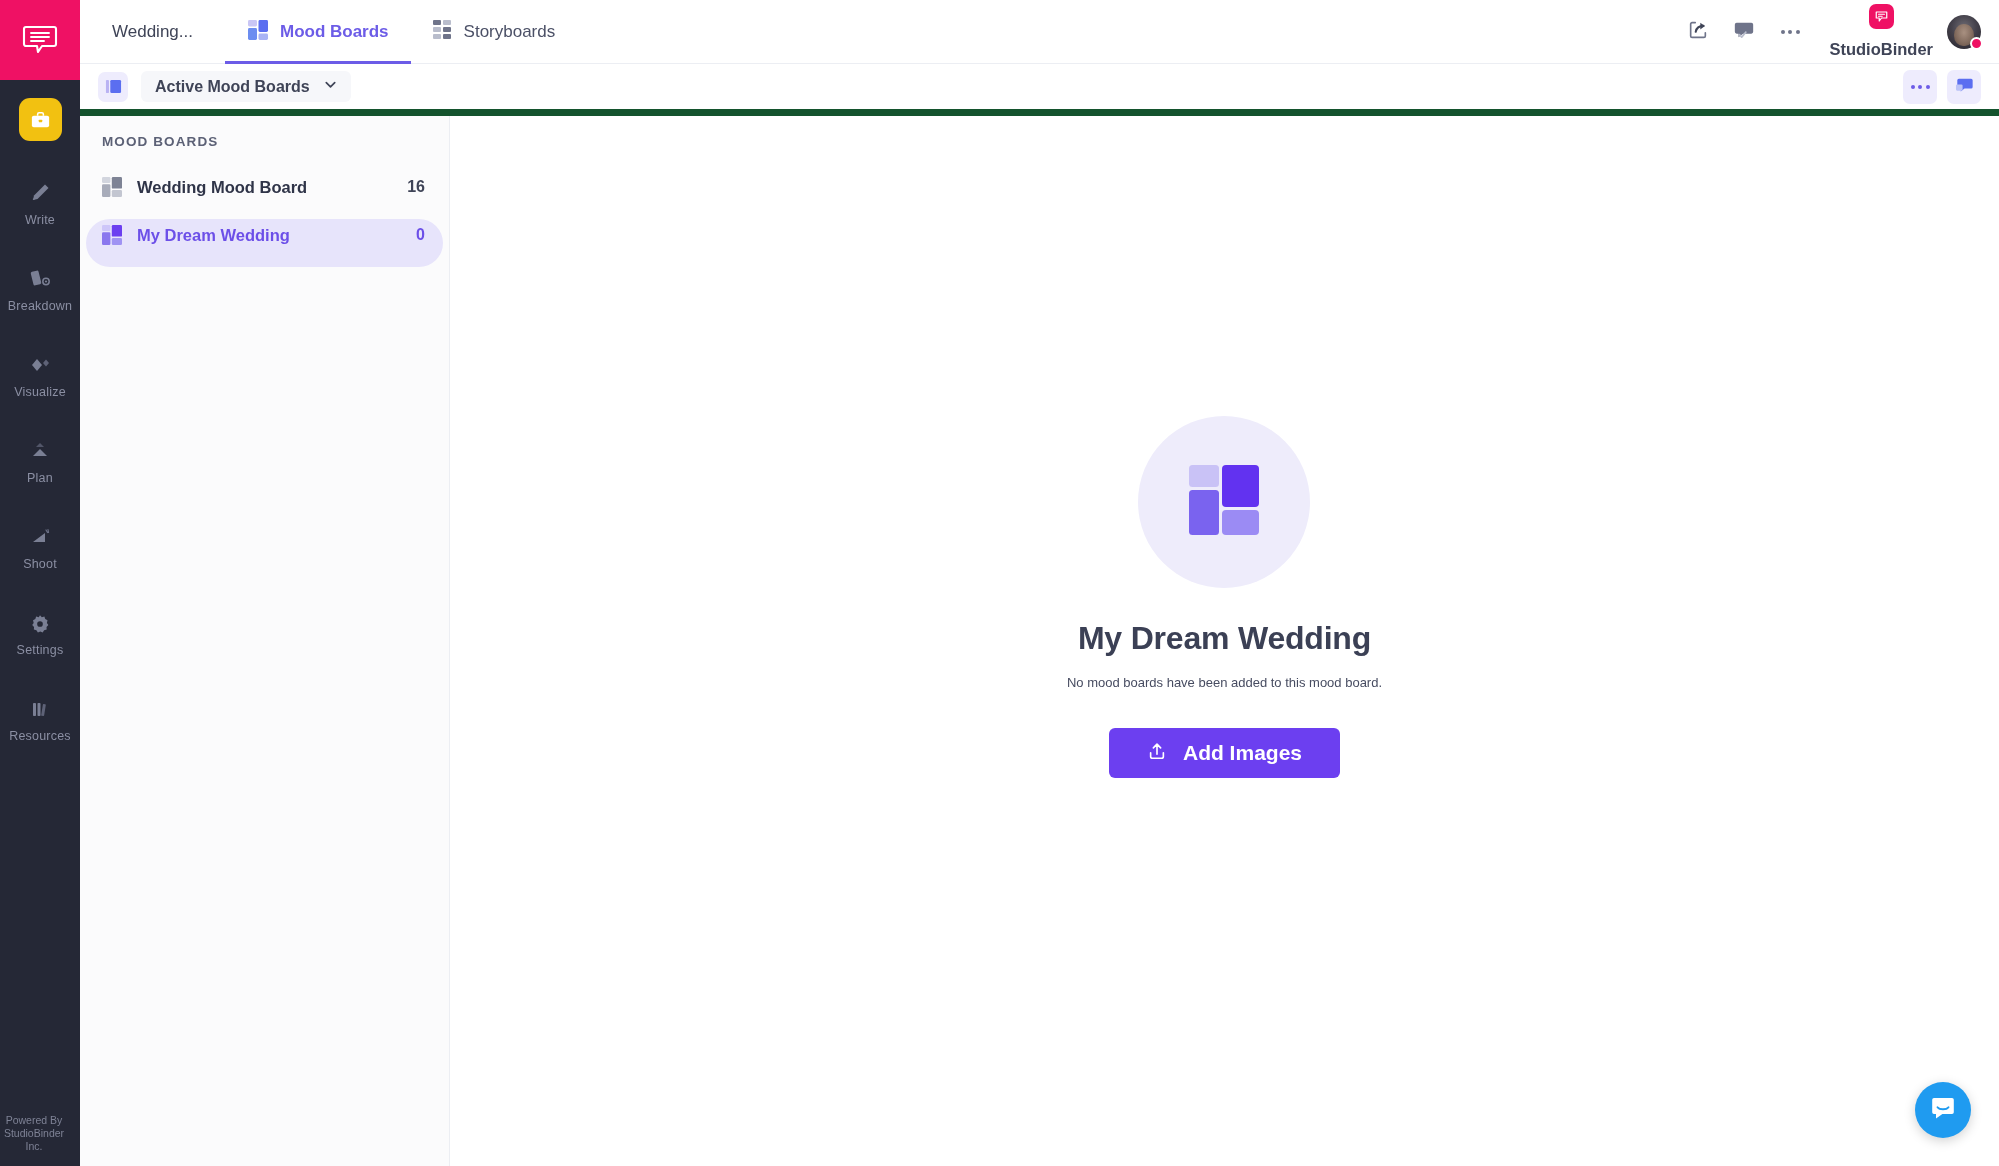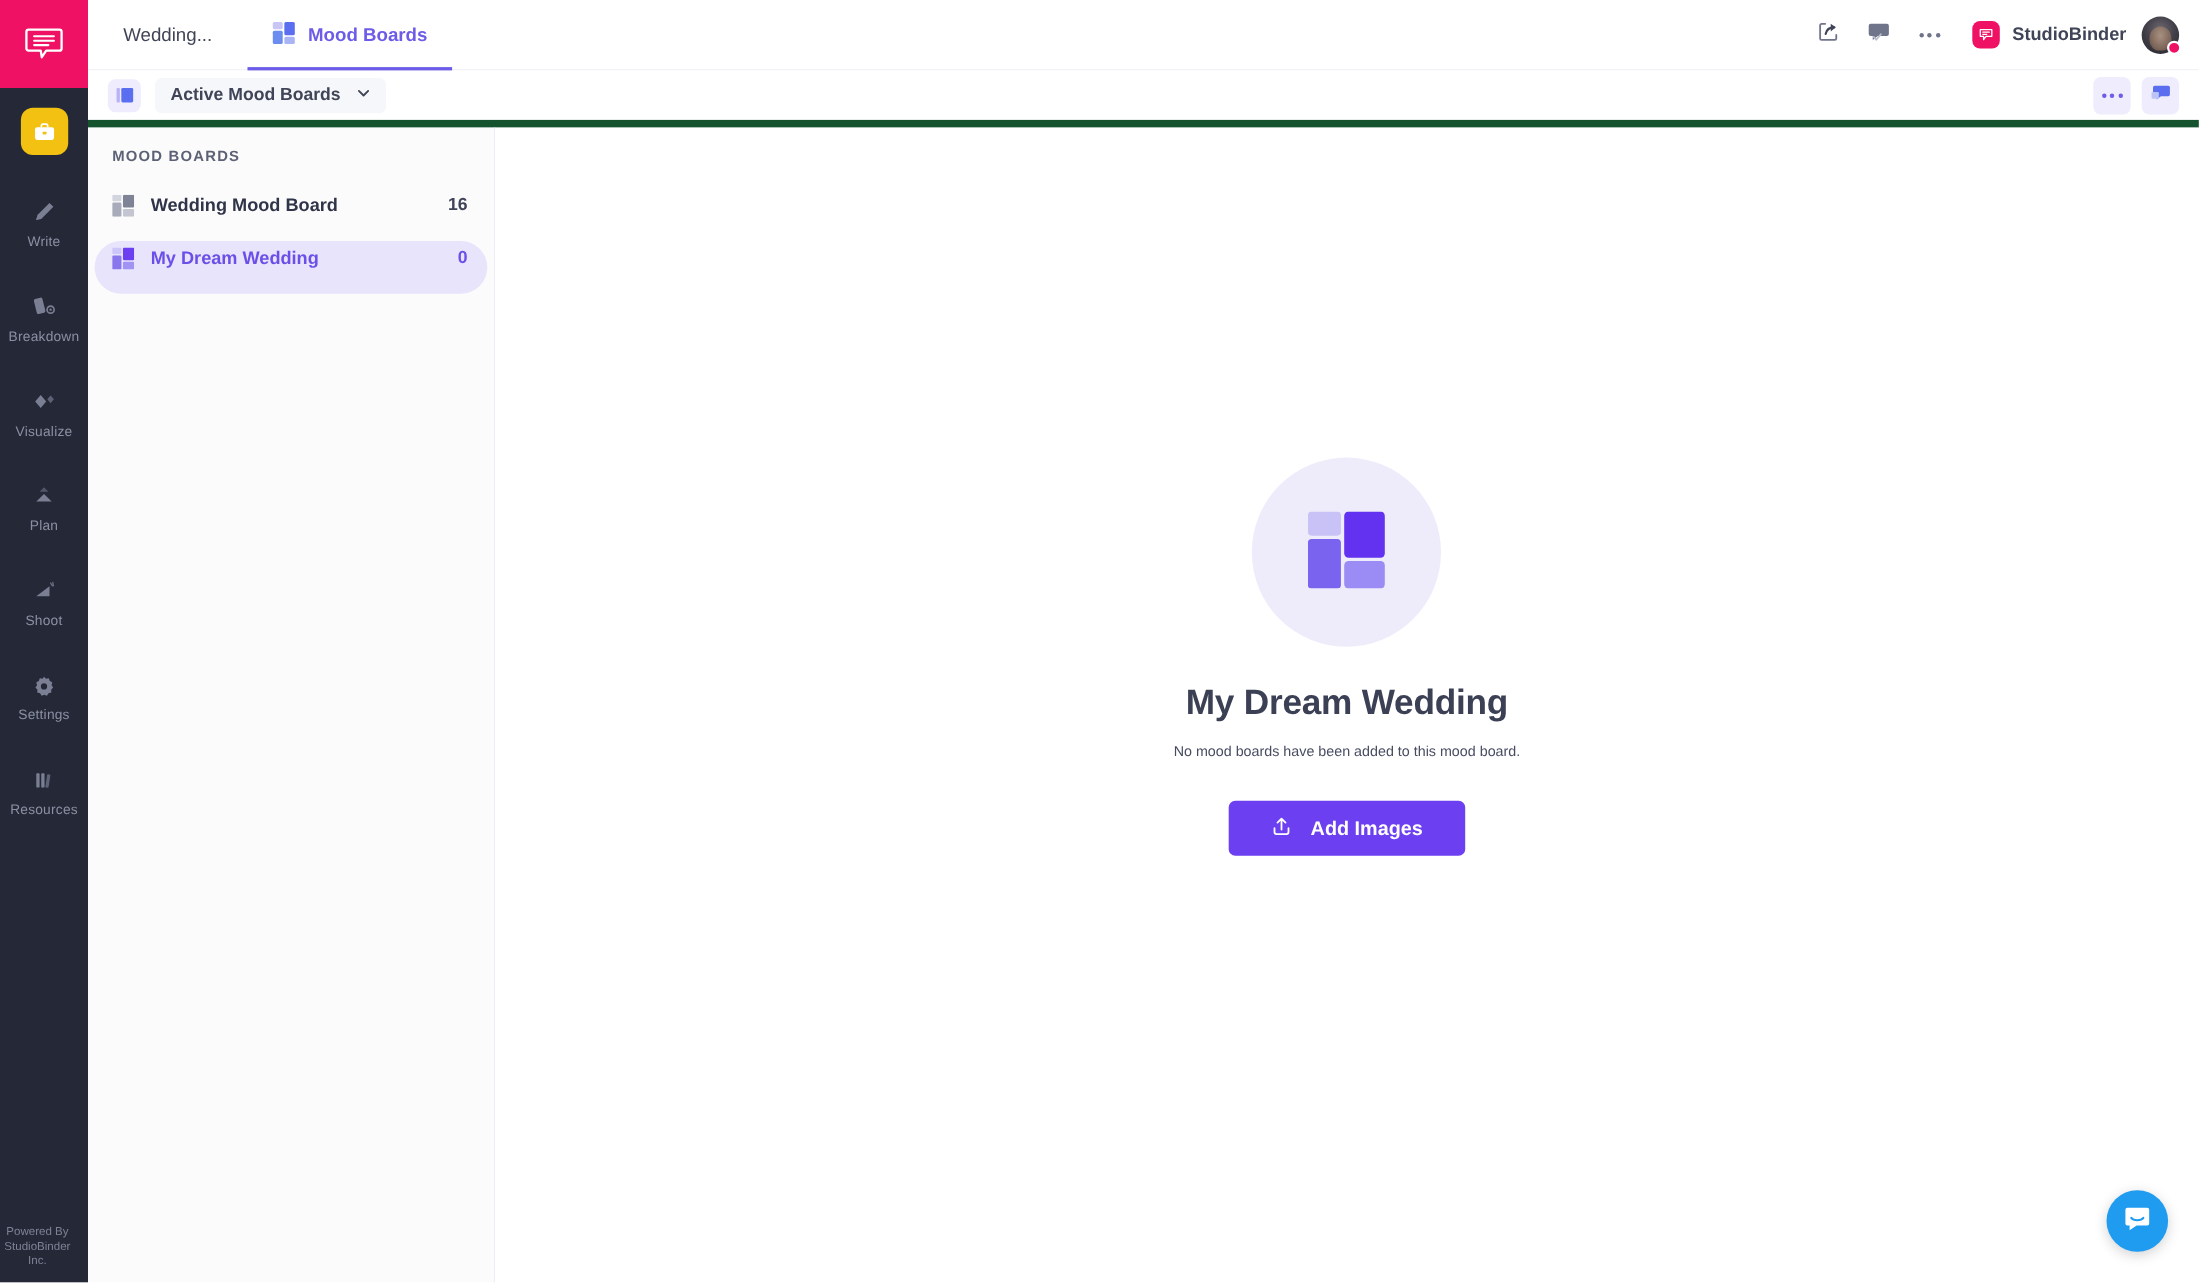--- a/index.html
+++ b/index.html
@@ -70,21 +70,21 @@
     height: 3px; background: #6c5ce7;
   }
   .topbar-right {
     margin-left: auto; display: flex; align-items: center; gap: 0; padding-right: 18px;
   }
   .icon-btn {
     width: 46px; height: 46px; display: flex; align-items: center; justify-content: center;
     cursor: pointer; border-radius: 7px;
   }
   .brand {
-    display: flex; align-items: center; gap: 11px; margin-left: 16px; cursor: pointer;
+    display: flex; align-items: center; gap: 11px; margin-left: 16px; cursor: pointer; flex-direction: column;
   }
   .brand-sq {
     width: 25px; height: 25px; border-radius: 7px; background: #ef1164;
     display: flex; align-items: center; justify-content: center;
   }
   .brand-name { font-size: 16.5px; color: #3f4457; font-weight: 600; }
   .avatar-wrap { position: relative; margin-left: 14px; cursor: pointer; }
   .avatar {
     width: 34px; height: 34px; border-radius: 50%;
     background: radial-gradient(circle at 50% 35%, #6d6a72 0%, #44414b 45%, #24222a 100%);
@@ -165,21 +165,21 @@
   .empty-title {
     margin-top: 32px; font-size: 32px; font-weight: 700; color: #3b4055;
     letter-spacing: -.2px;
   }
   .empty-sub { margin-top: 18px; font-size: 13px; color: #474c61; }
   .add-btn {
     margin-top: 38px;
     display: flex; align-items: center; justify-content: center; gap: 16px;
     background: #6c3ff0; color: #fff; border: none; border-radius: 6px;
     height: 50px; padding: 0 38px; cursor: pointer;
-    font-size: 18px; font-weight: 700; font-family: "Liberation Sans", sans-serif;
+    font-size: 21px; font-weight: 700; font-family: "Liberation Sans", sans-serif;
   }
 
   .chat-widget {
     position: absolute; right: 28px; bottom: 28px;
     width: 56px; height: 56px; border-radius: 50%;
     background: #1f9bf0; cursor: pointer;
     display: flex; align-items: center; justify-content: center;
     box-shadow: 0 3px 12px rgba(0,0,0,.18);
   }
 </style>
@@ -295,20 +295,33 @@
           <svg width="22" height="22" viewBox="0 0 22 22">
             <rect x="1" y="1" width="9" height="6.5" rx="1.4" fill="#c9c6f5"></rect>
             <rect x="1" y="9" width="9" height="12" rx="1.4" fill="#6c8df0"></rect>
             <rect x="11.5" y="1" width="9.5" height="12" rx="1.4" fill="#5b6ef0"></rect>
             <rect x="11.5" y="14.5" width="9.5" height="6.5" rx="1.4" fill="#a9b4f5"></rect>
           </svg>
         </span>
         <span>Mood Boards</span>
       </div>
 
+      <div class="tab">
+        <span>
+          <svg width="20" height="20" viewBox="0 0 20 20">
+            <rect x="0" y="0" width="8" height="5" rx="1" fill="#6f748a"></rect>
+            <rect x="10" y="0" width="8" height="5" rx="1" fill="#b9bdcc"></rect>
+            <rect x="0" y="7" width="8" height="5" rx="1" fill="#b9bdcc"></rect>
+            <rect x="10" y="7" width="8" height="5" rx="1" fill="#6f748a"></rect>
+            <rect x="0" y="14" width="8" height="5" rx="1" fill="#b9bdcc"></rect>
+            <rect x="10" y="14" width="8" height="5" rx="1" fill="#6f748a"></rect>
+          </svg>
+        </span>
+        <span>Storyboards</span>
+      </div>
 
     </div>
 
     <div class="topbar-right">
       <div class="icon-btn">
         <span>
           <svg width="22" height="22" viewBox="0 0 24 24">
             <path d="M9 4 H5.5 A1.5 1.5 0 0 0 4 5.5 v13 A1.5 1.5 0 0 0 5.5 20 h13 A1.5 1.5 0 0 0 20 18.5 V15" fill="none" stroke="#6f748a" stroke-width="1.8" stroke-linecap="round"></path>
             <path d="M9.5 14 C10.5 8.5 14.5 7.5 18 7.5" fill="none" stroke="#3f4457" stroke-width="2.2" stroke-linecap="round"></path>
             <path d="M14.5 4 L19.5 7.5 L14.5 11.5 Z" fill="#3f4457"></path>

